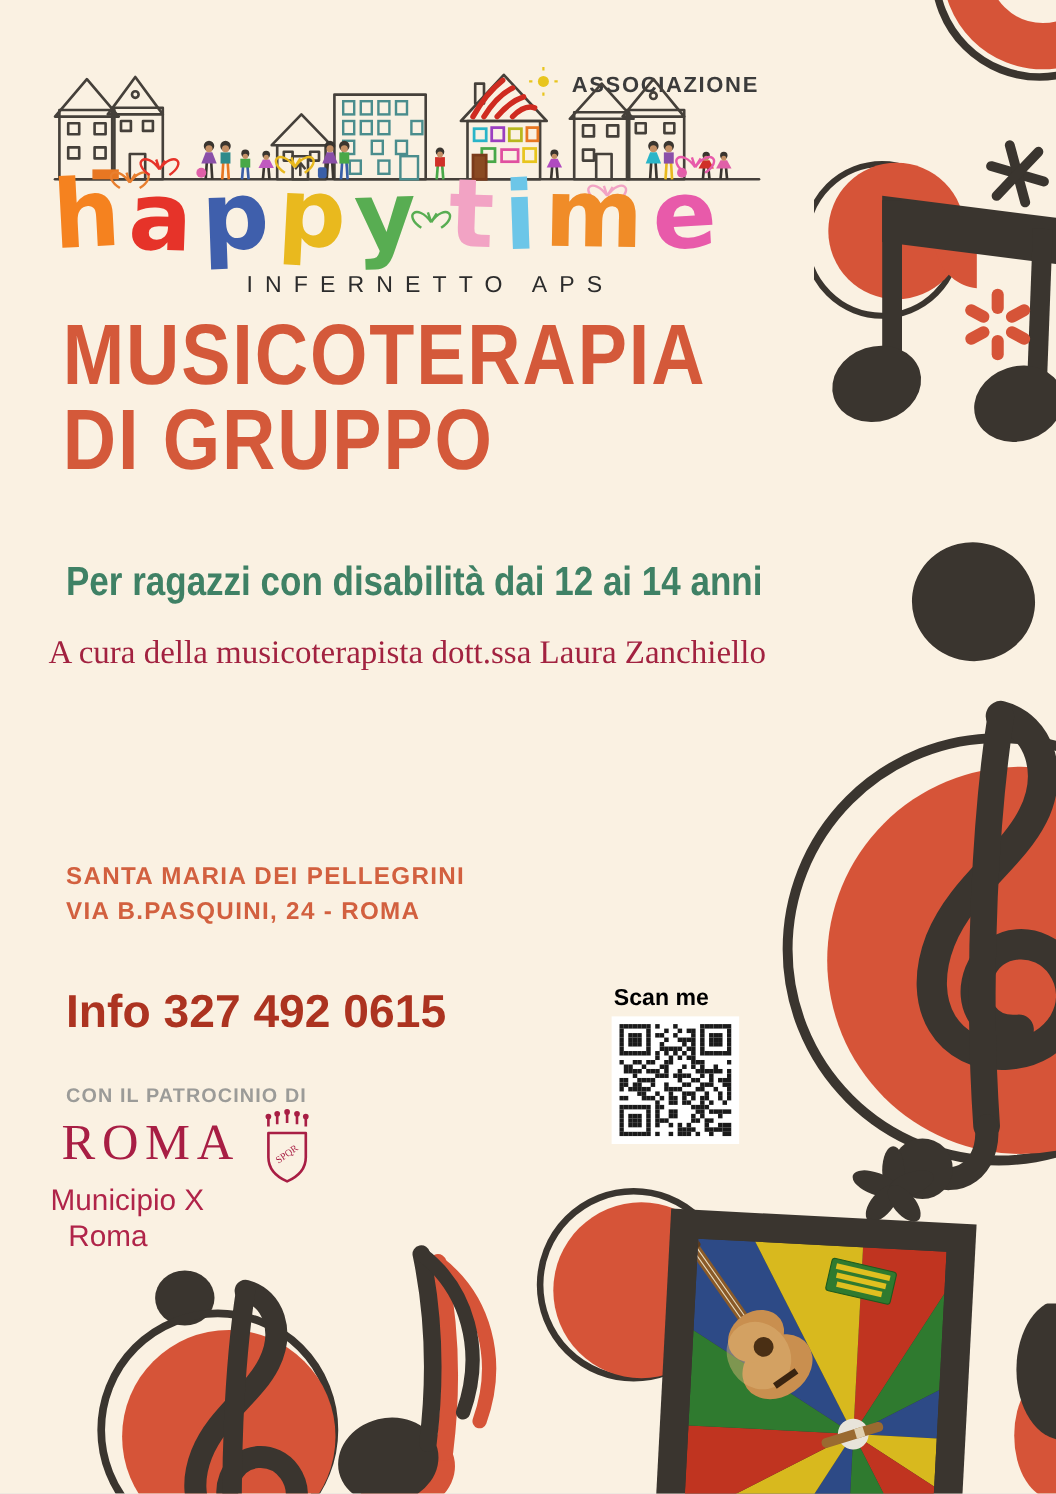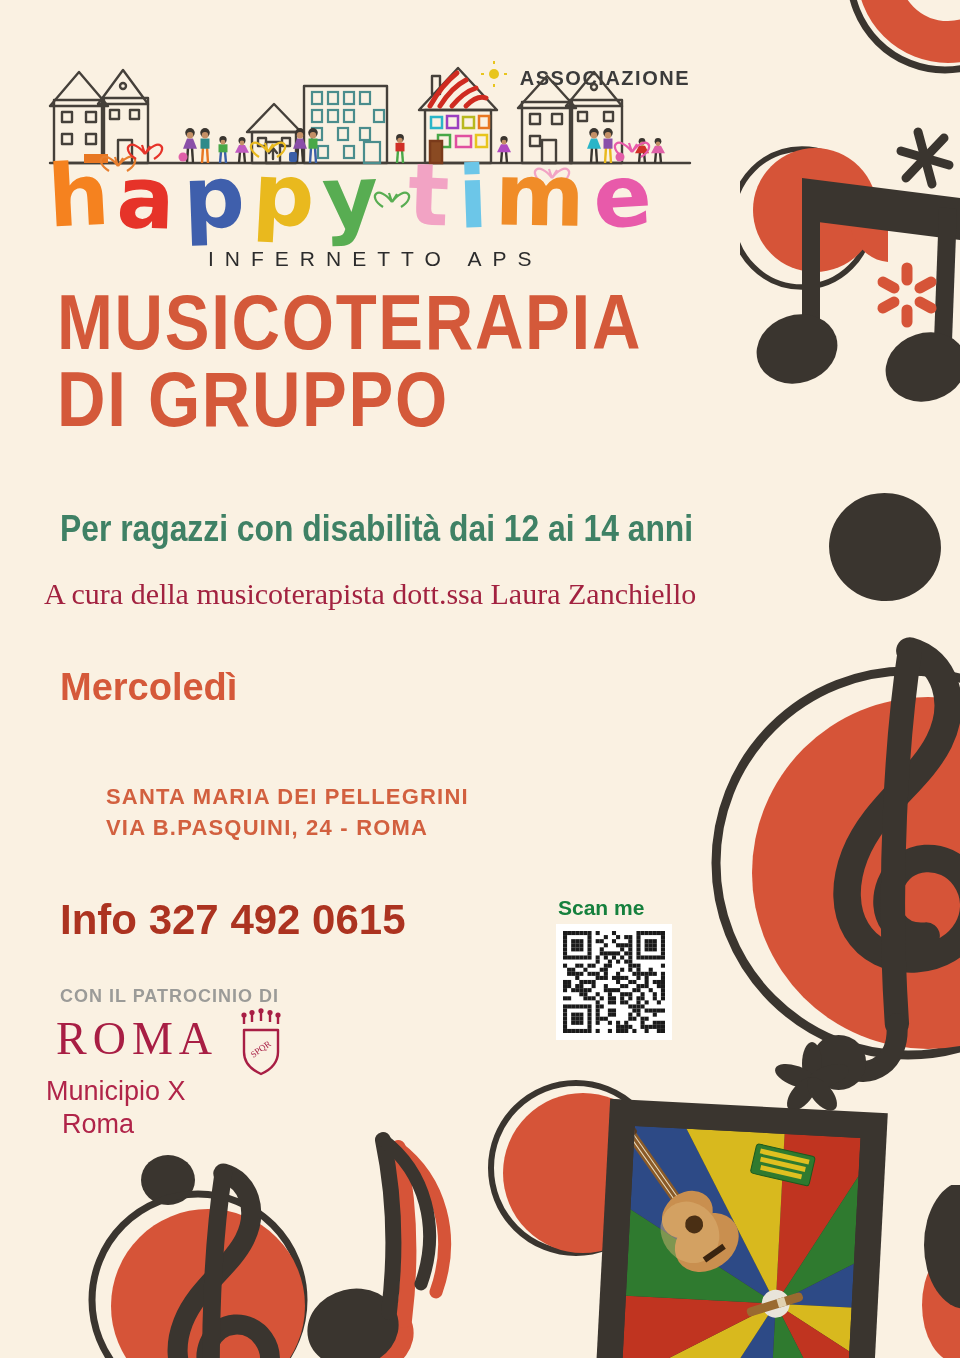--- a/index.html
+++ b/index.html
@@ -22,36 +22,36 @@
   .brand .sp{width:22px;}
   .brand .bl:nth-child(1){transform:rotate(-3deg);}
   .brand .bl:nth-child(2){transform:rotate(2deg) translateY(3px);}
   .brand .bl:nth-child(3){transform:rotate(-2deg) translateY(2px);}
   .brand .bl:nth-child(4){transform:rotate(3deg);}
   .brand .bl:nth-child(5){transform:rotate(-2deg) translateY(2px);}
   .brand .bl:nth-child(7){transform:rotate(2deg);}
   .brand .bl:nth-child(8){transform:rotate(-2deg) translateY(2px);}
   .brand .bl:nth-child(9){transform:rotate(1deg);}
   .brand .bl:nth-child(10){transform:rotate(-3deg) translateY(1px);}
-  .brand-sub{left:208px;top:247px;font-size:21px;letter-spacing:11px;color:#2c2c2c;}
+  .brand-sub{left:224px;top:247px;font-size:21px;letter-spacing:11px;color:#2c2c2c;}
 
   .title{left:57px;top:284px;font-size:78px;font-weight:bold;line-height:77px;
     letter-spacing:2px;color:var(--title);transform:scaleX(.86);transform-origin:left top;
     white-space:nowrap;}
   .audience{left:60px;top:508px;font-size:37px;font-weight:bold;color:var(--audience);
     transform:scaleX(.86);transform-origin:left top;white-space:nowrap;}
   .curator{left:44px;top:577px;font-size:30px;font-family:"Liberation Serif",serif;
     color:var(--curator);white-space:nowrap;}
   .schedule{left:60px;top:664px;font-size:38px;font-weight:bold;line-height:47px;
     color:var(--schedule);}
   .location{left:60px;top:781px;font-size:22px;font-weight:bold;letter-spacing:1.2px;
-    line-height:31px;color:var(--location);margin-left:46px;}
+    line-height:31px;color:var(--location);}
   .info{left:60px;top:896px;font-size:42px;font-weight:bold;color:var(--info);white-space:nowrap;}
 
-  .scan-label{left:558px;top:896px;font-size:21px;font-weight:bold;color:#15803d;}
+  .scan-label{left:558px;top:896px;font-size:21px;font-weight:bold;color:#000000;}
   .qr-box{left:556px;top:924px;width:102px;height:102px;background:#fff;padding:7px;}
 
   .pat-heading{left:60px;top:986px;font-size:18px;font-weight:bold;letter-spacing:1px;
     color:var(--patronage_heading);text-align:right;}
   .pat-org{left:56px;top:1012px;font-size:46px;font-family:"Liberation Serif",serif;
     letter-spacing:6px;color:var(--patronage_org);}
   .crest{left:232px;top:1008px;width:58px;height:70px;}
   .pat-l1{left:46px;top:1076px;font-size:27px;color:var(--patronage_sub);}
   .pat-l2{left:62px;top:1109px;font-size:27px;color:var(--patronage_sub);}
 
@@ -398,21 +398,20 @@
   <div class="abs title">
     <div>MUSICOTERAPIA</div>
     <div>DI GRUPPO</div>
   </div>
 
   <div class="abs audience">Per ragazzi con disabilità dai 12 ai 14 anni</div>
 
   <div class="abs curator">A cura della musicoterapista dott.ssa Laura Zanchiello</div>
 
   <div class="abs schedule">
-    <div>Mercoledì</div>
   </div>
 
   <div class="abs location">
     <div>SANTA MARIA DEI PELLEGRINI</div>
     <div>VIA B.PASQUINI, 24 - ROMA</div>
   </div>
 
   <div class="abs info">Info 327 492 0615</div>
 
   <div class="abs scan-label">Scan me</div>

